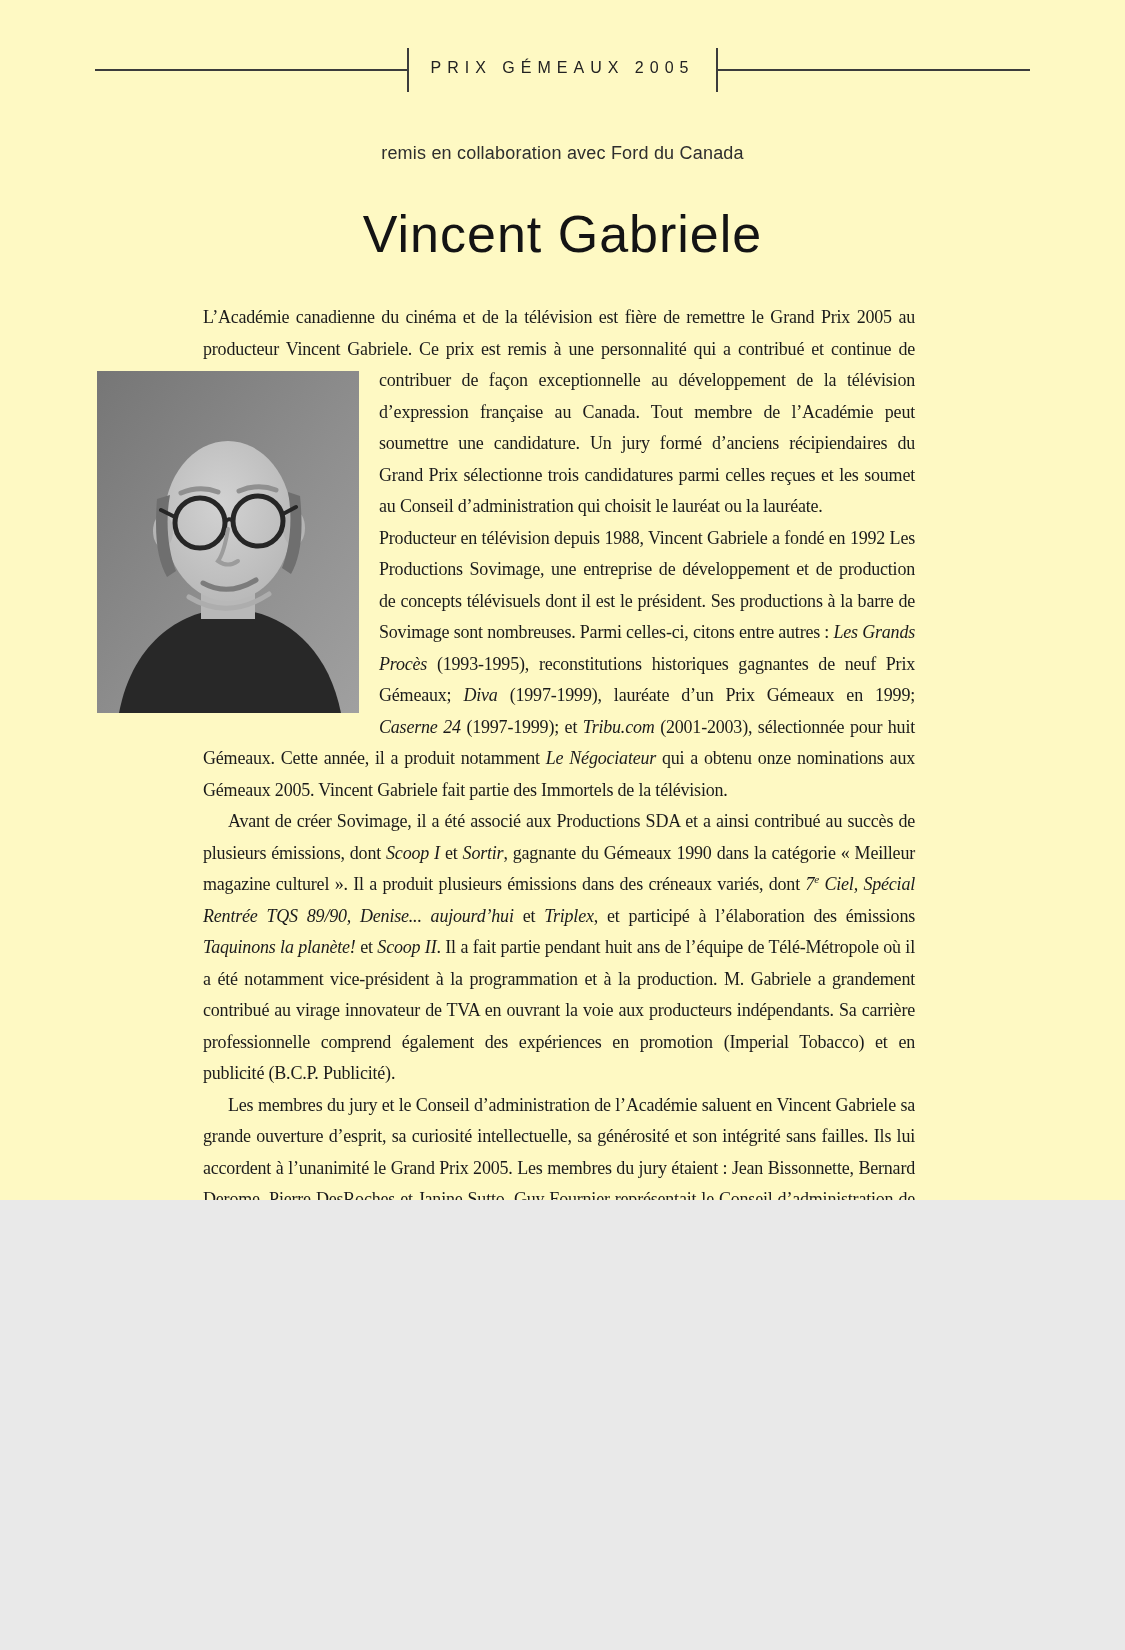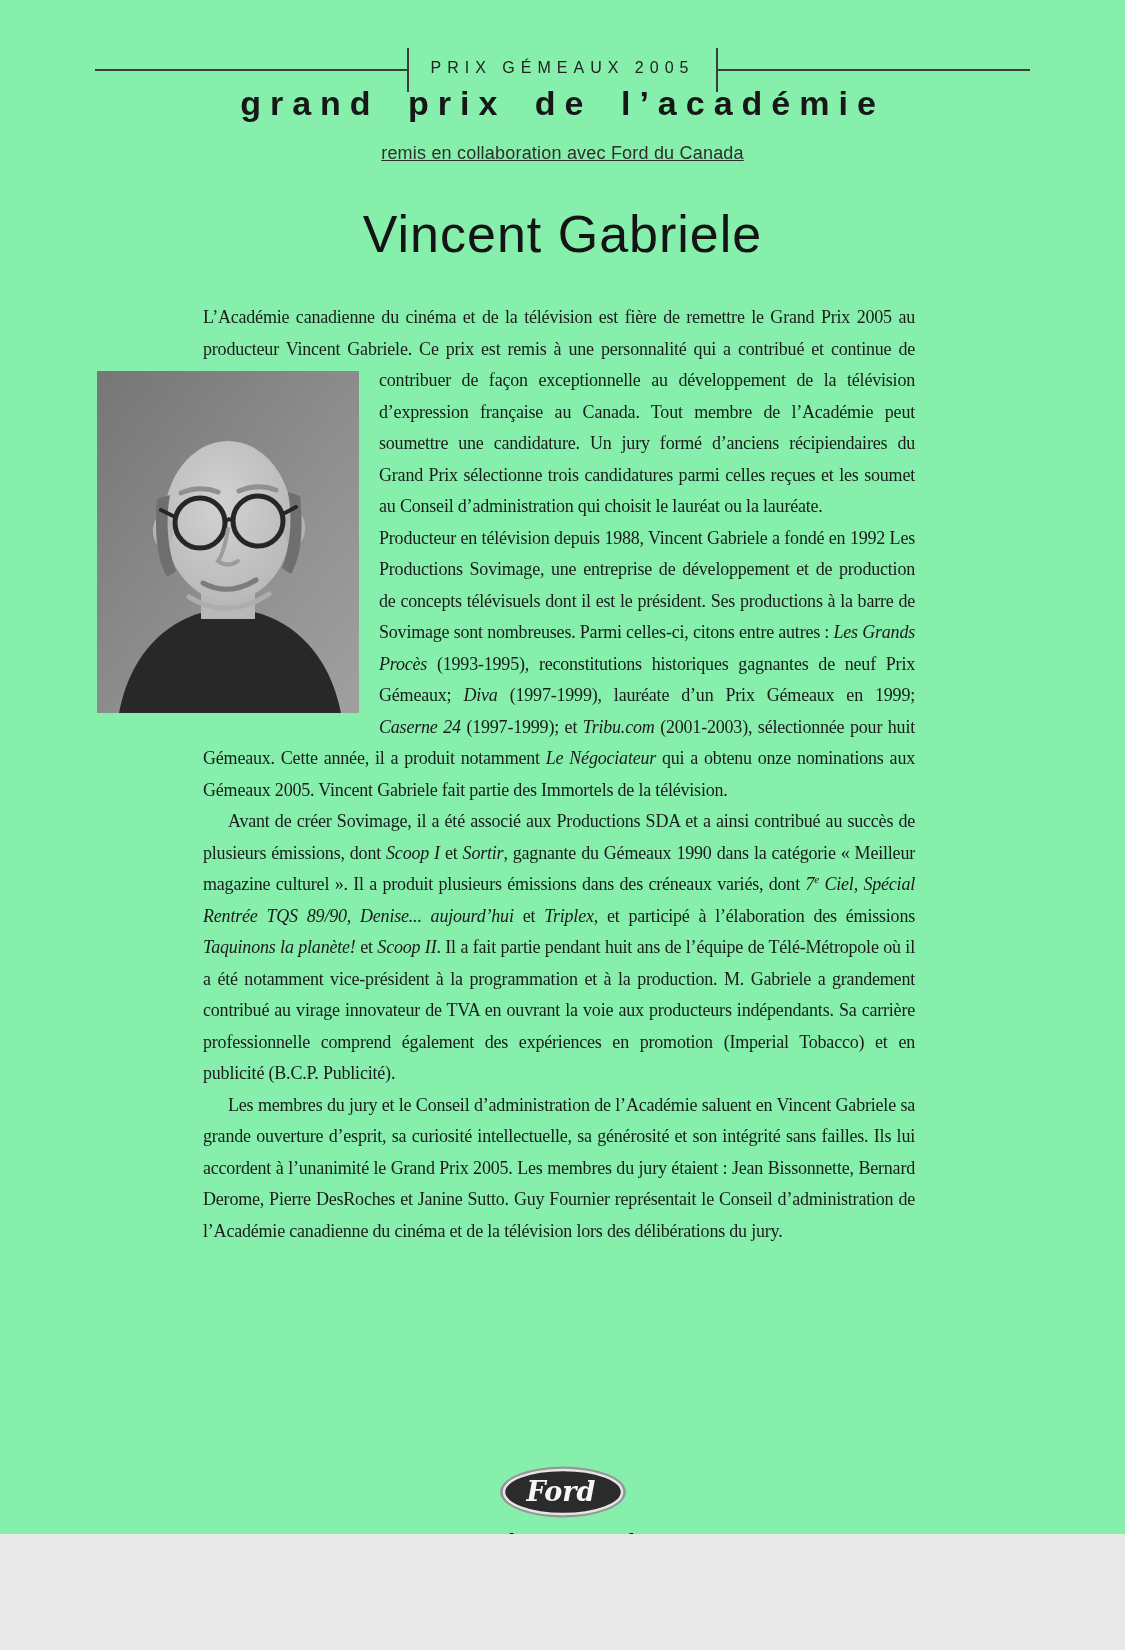--- a/index.html
+++ b/index.html
@@ -1,18 +1,18 @@
 <!DOCTYPE html>
 <html lang="fr"><head>
 <meta charset="utf-8">
 <style>
   html,body{margin:0;padding:0;background:#e9e9e9;}
   .page{
-    position:relative;width:1125px;height:1534px;margin:0 auto;
-    background:#86efac;overflow:hidden;
+    position:relative;width:1125px;height:1200px;margin:0 auto;
+    background:#fef9c3;overflow:hidden;
     font-family:"Liberation Sans",sans-serif;color:#1b1b1b;
   }
   
   .kicker-row{
     position:absolute;top:48px;left:95px;right:95px;height:44px;
     display:flex;align-items:center;
   }
   .kicker-rule{flex:1;height:2px;background:#3c3c3c;}
   .kicker-tick{width:2px;height:44px;background:#3c3c3c;}
   .kicker-text{
@@ -20,21 +20,21 @@
     color:#222;white-space:nowrap;transform:translateY(-2px);
   }
   
   .section-title{
     position:absolute;top:84px;left:0;right:0;text-align:center;
     font-size:34px;font-weight:bold;letter-spacing:9px;word-spacing:10px;
     color:#171717;
   }
   .collab-line{
     position:absolute;top:143px;left:0;right:0;text-align:center;
-    font-size:18px;color:#2e2e2e;letter-spacing:.2px;text-decoration:underline;
+    font-size:18px;color:#2e2e2e;letter-spacing:.2px;
   }
   
   .main-title{
     position:absolute;top:204px;left:0;right:0;text-align:center;
     font-size:52px;font-weight:300;letter-spacing:1px;color:#141414;
   }
   
   .article{
     position:absolute;left:203px;top:302px;width:712px;
     font-size:18px;line-height:31.5px;letter-spacing:-.2px;
@@ -74,21 +74,20 @@
 <div class="page">
 
   <div class="kicker-row">
     <span class="kicker-rule"></span>
     <span class="kicker-tick"></span>
     <span class="kicker-text">PRIX GÉMEAUX 2005</span>
     <span class="kicker-tick"></span>
     <span class="kicker-rule"></span>
   </div>
 
-  <div class="section-title">grand prix de l’académie</div>
   <div class="collab-line">remis en collaboration avec Ford du Canada</div>
 
   <h1 class="main-title" style="margin:0;">Vincent Gabriele</h1>
 
   <div class="article">
       <p class=""><span>L’Académie canadienne du cinéma et de la télévision est fière de remettre le Grand Prix 2005 au producteur Vincent Gabriele. Ce prix est remis à une personnalité qui a contribué et continue de contribuer de façon exceptionnelle au développement de la </span>
     <span class="photo-float">
       <svg viewBox="0 0 262 342" aria-hidden="true">
         <defs>
           <linearGradient id="pbg" x1="0" y1="0" x2="1" y2="1">

